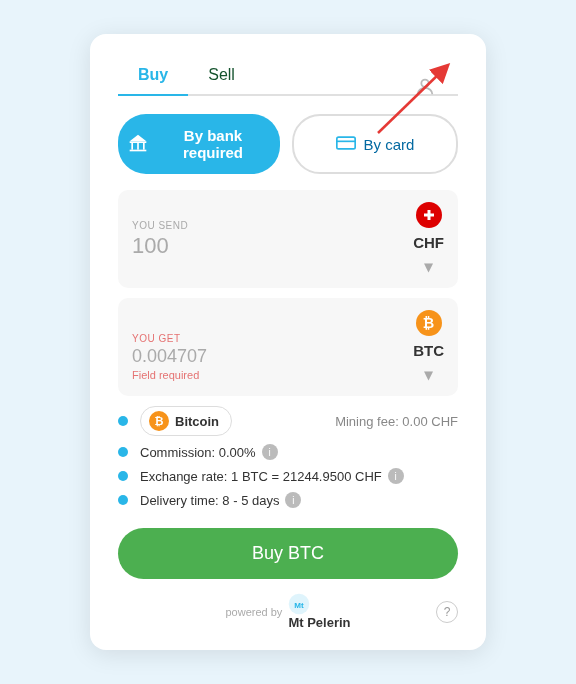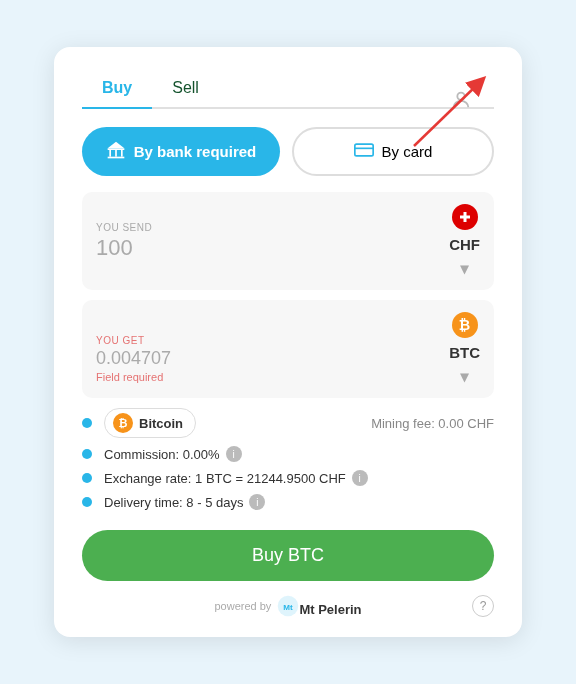--- a/index.html
+++ b/index.html
@@ -8,21 +8,21 @@
       display: flex;
       justify-content: center;
       align-items: center;
       min-height: 100vh;
       font-family: -apple-system, BlinkMacSystemFont, 'Segoe UI', sans-serif;
     }
     .card {
       background: #fff;
       border-radius: 16px;
       box-shadow: 0 4px 24px rgba(0,0,0,0.10);
-      width: 468px;
+      width: 396px;
       padding: 24px 28px 20px 28px;
       position: relative;
     }
     
     .tabs {
       display: flex;
       border-bottom: 2px solid #e0e0e0;
       margin-bottom: 18px;
       position: relative;
     }
@@ -67,21 +67,21 @@
       font-weight: 600;
       cursor: pointer;
       display: flex;
       align-items: center;
       justify-content: center;
       gap: 8px;
     }
     .btn-card {
       flex: 1;
       background: #fff;
-      color: #000000;
+      color: #0369a1;
       border: 2px solid #ddd;
       border-radius: 28px;
       padding: 13px 10px;
       font-size: 15px;
       font-weight: 500;
       cursor: pointer;
       display: flex;
       align-items: center;
       justify-content: center;
       gap: 8px;
@@ -242,24 +242,25 @@
       display: flex;
       align-items: center;
       justify-content: center;
       gap: 6px;
       font-size: 11px;
       color: #aaa;
       position: relative;
     }
     .footer-logo {
       display: flex;
-      align-items: flex-end;
+      align-items: flex-start;
       font-size: 13px;
       font-weight: 600;
       color: #333;
+      flex-direction: column;
     }
     .footer-logo .logo-icon {
       width: 22px;
       height: 22px;
     }
     .help-icon {
       position: absolute;
       right: 0;
       width: 22px;
       height: 22px;

